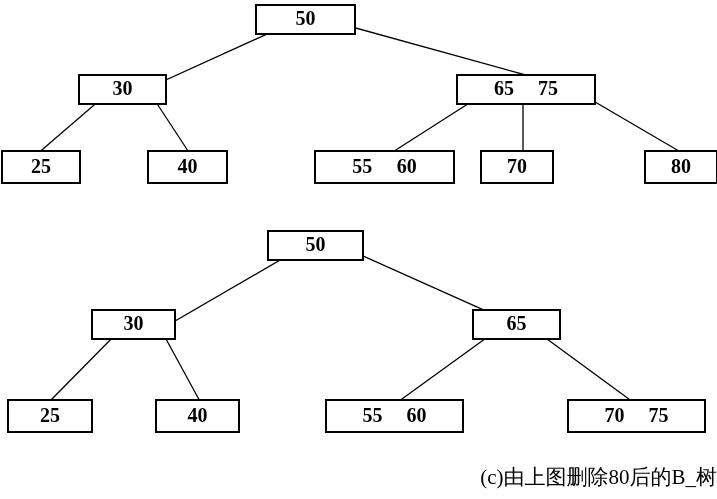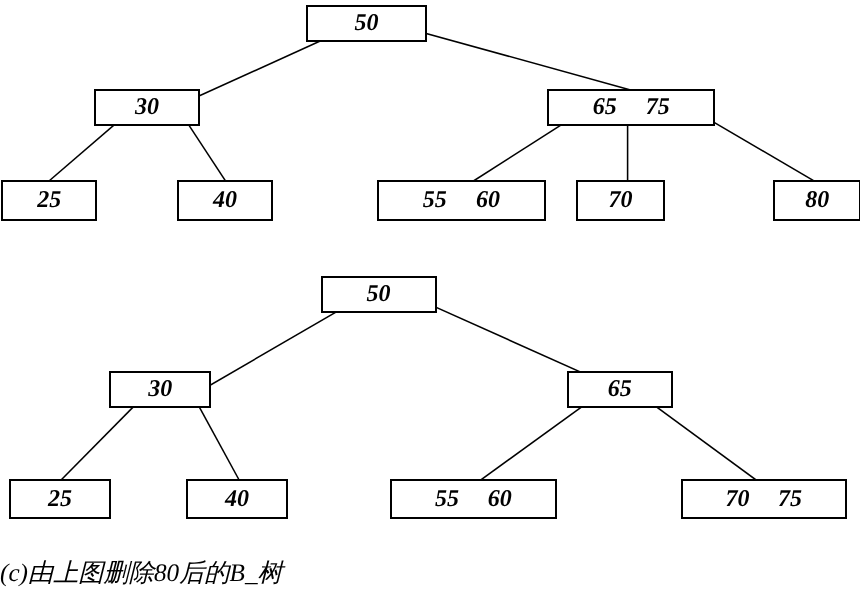--- a/index.html
+++ b/index.html
@@ -12,21 +12,20 @@
     width: 717px;
     height: 499px;
     font-family: "Liberation Serif", "DejaVu Serif", serif;
     color: #000000;
     overflow: hidden;
   }
   #figure-root {
     position: relative;
     width: 717px;
     height: 389px;
-    font-style: italic;
   }
   svg#btree-svg {
     position: absolute;
     left: 0;
     top: 0;
     width: 717px;
     height: 499px;
     display: block;
   }
   .node-rect {
@@ -45,21 +44,21 @@
   }
   .edge-line {
     stroke: #000000;
     stroke-width: 1.3;
     fill: none;
   }
   .figure-caption {
     position: absolute;
     left: 0;
     width: 717px;
-    text-align: left;
+    text-align: right;
     font-family: "Liberation Serif", "DejaVu Serif", serif;
     font-size: 21px;
     color: #000000;
     white-space: nowrap;
     letter-spacing: 0px;
   }
 </style>
 </head>
 <body>
 

